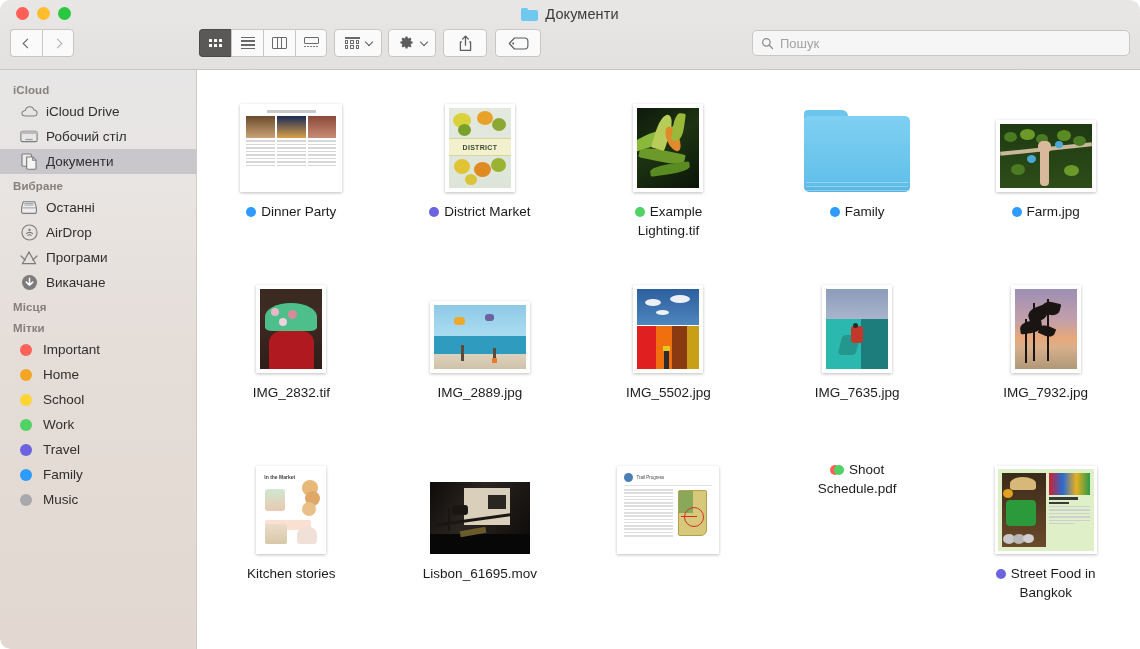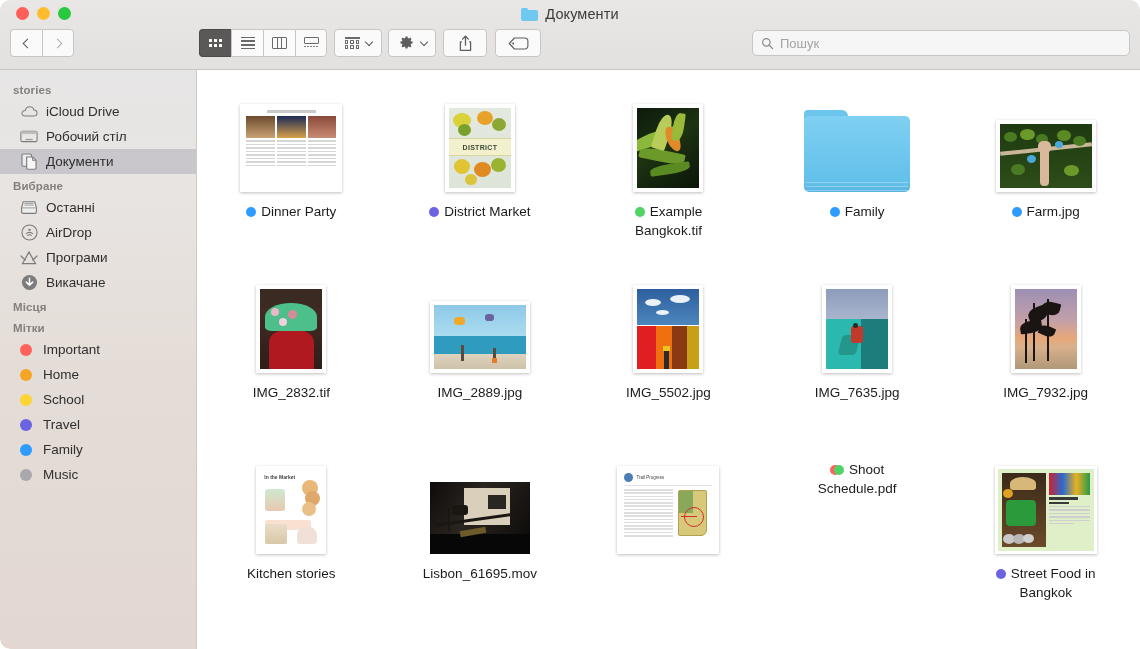--- a/index.html
+++ b/index.html
@@ -434,21 +434,21 @@
         </svg>
         <input class="search-input" value="" placeholder="Пошук" style="">
       </div>
 
     </div>
   </div>
 
   <div class="body-row">
 
     <div class="sidebar" id="sidebar">
-        <div class="sb-header">stories</div>
+        <div class="sb-header">iCloud</div>
         <div class="sb-item">
           <span class="sb-ico">
             <svg width="17" height="13" viewBox="0 0 20 14">
               <path d="M5.4 12.4h9.4c2.3 0 4.1-1.6 4.1-3.6 0-1.9-1.6-3.4-3.7-3.5-.5-2.2-2.5-3.8-4.9-3.8-2.6 0-4.7 1.8-5.1 4.2C2.6 6 1.1 7.4 1.1 9.2c0 1.8 1.7 3.2 4.3 3.2z" fill="none" stroke="#7c7c7c" stroke-width="1.2"></path>
             </svg>
           </span>
           <span class="sb-label">iCloud Drive</span>
         </div>
         <div class="sb-item">
           <span class="sb-ico">
@@ -515,20 +515,24 @@
           <span class="tagdot" style="background: rgb(255, 98, 89);"></span>
           <span class="sb-label">Important</span>
         </div>
         <div class="sb-item tag">
           <span class="tagdot" style="background: rgb(245, 165, 36);"></span>
           <span class="sb-label">Home</span>
         </div>
         <div class="sb-item tag">
           <span class="tagdot" style="background: rgb(252, 213, 53);"></span>
           <span class="sb-label">School</span>
+        </div>
+        <div class="sb-item tag">
+          <span class="tagdot" style="background: rgb(79, 211, 100);"></span>
+          <span class="sb-label">Work</span>
         </div>
         <div class="sb-item tag">
           <span class="tagdot" style="background: rgb(107, 99, 224);"></span>
           <span class="sb-label">Travel</span>
         </div>
         <div class="sb-item tag">
           <span class="tagdot" style="background: rgb(46, 155, 255);"></span>
           <span class="sb-label">Family</span>
         </div>
         <div class="sb-item tag">
@@ -632,21 +636,21 @@
       </div>
                 </div>
               </div>
             </div>
             <div class="label-wrap">
               <div class="label-line">
                 <span class="dot" style="background: rgb(79, 211, 100);"></span>
                 <span>Example</span>
               </div>
               <div class="label-line">
-                <span>Bangkok.tif</span>
+                <span>Lighting.tif</span>
               </div>
             </div>
           </div>
           <div class="cell">
             <div class="thumb-wrap">
               <div class="folder-big">
       <div class="ftab"></div>
                 <div class="fbody"></div>
       <div class="fline" style="bottom:9px"></div>
       <div class="fline" style="bottom:5px"></div>

